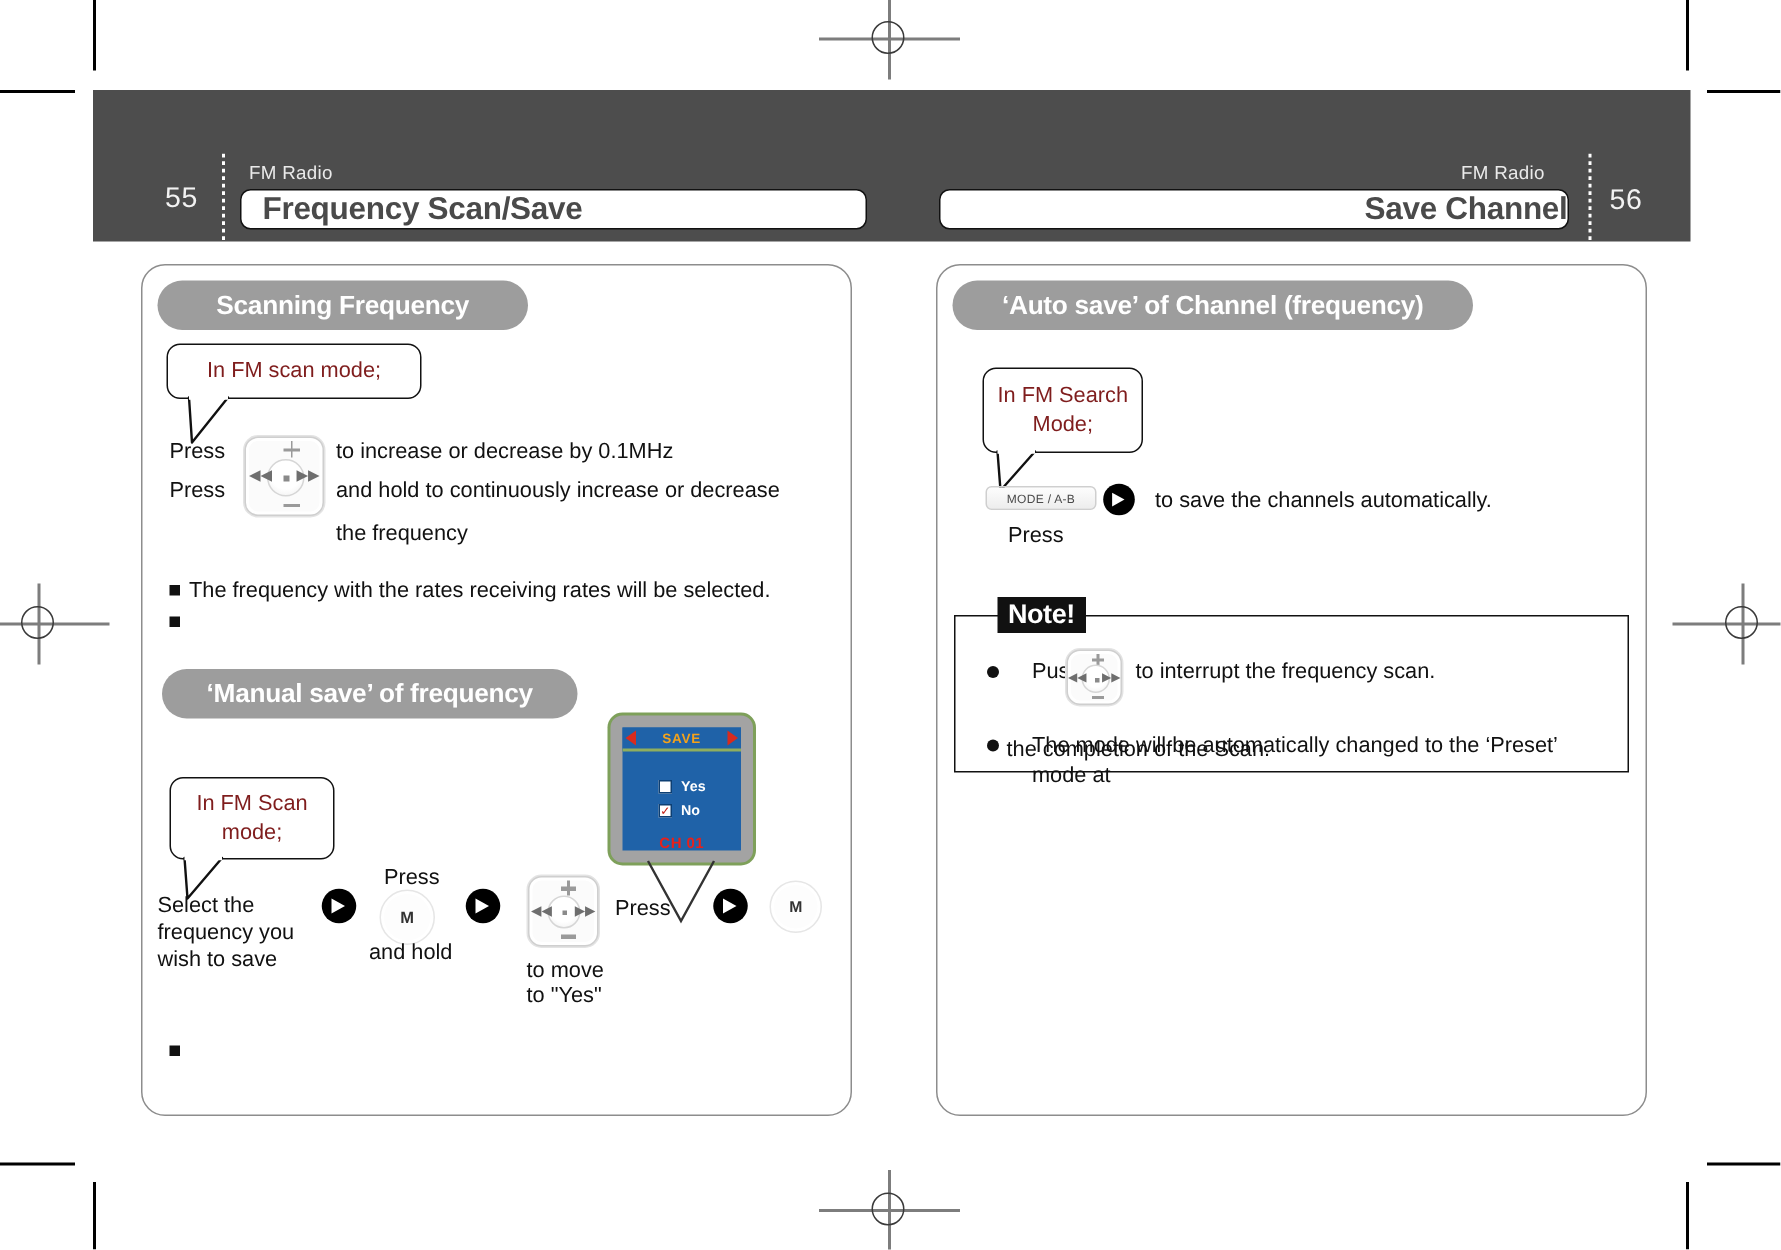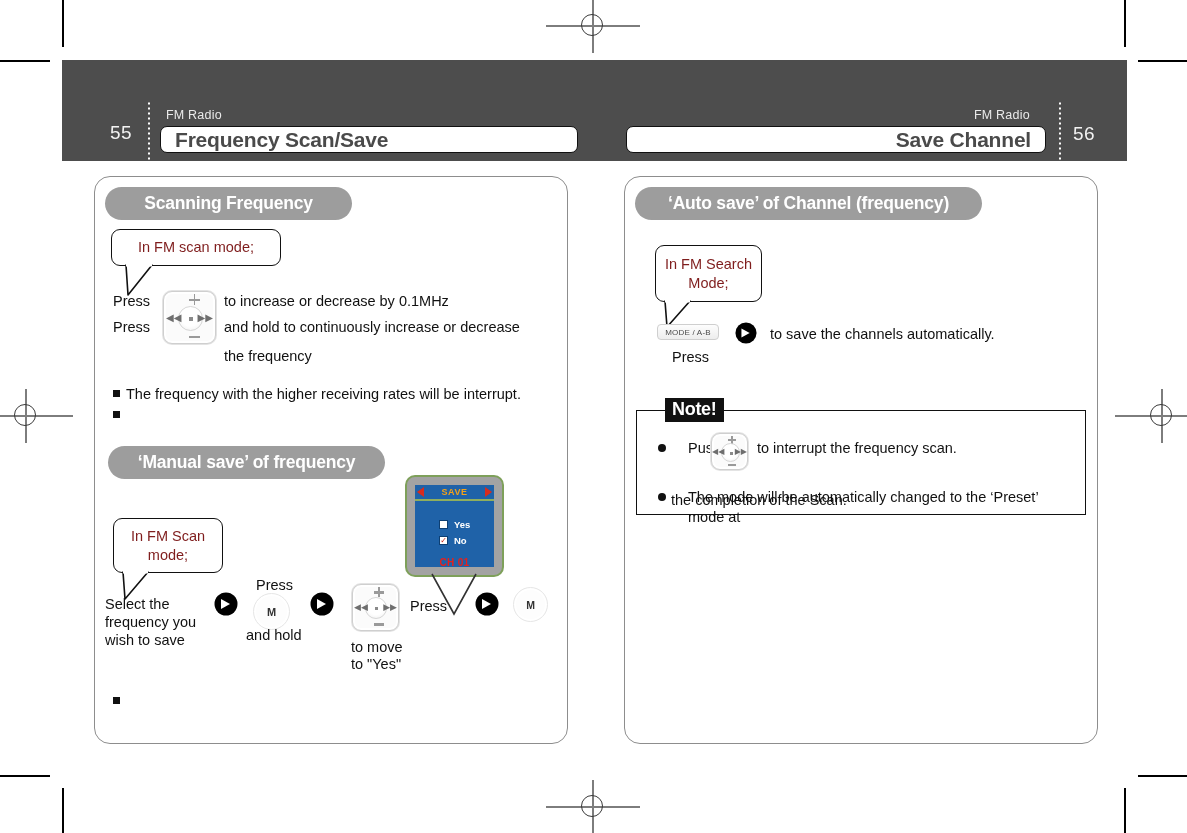--- a/index.html
+++ b/index.html
@@ -197,21 +197,21 @@
 <div class="dotsep" style="left:1059px;top:100px;height:60px;"></div>
 
 <div class="pageno" style="left:110px;top:122px;">55</div>
 <div class="kicker" style="left:166px;top:108px;">FM Radio</div>
 <div class="titlebar" style="left:160px;top:126px;width:418px;padding-left:14px;">
   <span>Frequency Scan/Save</span>
 </div>
 
 <div class="pageno" style="left:1073px;top:123px;">56</div>
 <div class="kicker" style="left:974px;top:108px;">FM Radio</div>
-<div class="titlebar" style="left:626px;top:126px;width:420px;padding-right:14px;justify-content:flex-end;">
+<div class="titlebar" style="left:626px;top:126px;width:420px;justify-content:flex-end;">
   <span>Save Channel</span>
 </div>
 
 <div class="panel" style="left:94px;top:176px;width:474px;height:568px;"></div>
 
 <div class="pill" style="left:105px;top:187px;width:215px;">Scanning Frequency</div>
 
 <div class="bubble" style="left:111px;top:229px;width:170px;height:37px;">
   <span>In FM scan mode;</span>
 </div>
@@ -232,21 +232,21 @@
   <div class="lbl" style="left:2px;top:21px;font-size:10px;">◀◀</div>
   <div class="lbl" style="right:2px;top:21px;font-size:10px;">▶▶</div>
 </div>
 
 <div class="txt" style="left:224px;top:292px;">to increase or decrease by 0.1MHz</div>
 <div class="txt" style="left:224px;top:318px;">and hold to continuously increase or decrease</div>
 <div class="txt" style="left:224px;top:347px;">the frequency</div>
 
 <div class="bullet-sq" style="left:113px;top:384px;width:430px;">
   <span class="mk"></span>
-  <span>The frequency with the higher receiving rates will be interrupt.</span>
+  <span>The frequency with the rates receiving rates will be selected.</span>
 </div>
 <div class="bullet-sq" style="left:113px;top:405px;width:430px;">
   <span class="mk"></span>
 </div>
 
 <div class="pill" style="left:108px;top:446px;width:245px;">‘Manual save’ of frequency</div>
 
 <div class="lcd" style="left:407px;top:477px;width:95px;height:98px;">
   <div class="lcd-title">
     <span>SAVE</span>
@@ -330,21 +330,21 @@
 
 <div class="bubble" style="left:655px;top:245px;width:107px;height:57px;flex-direction:column;">
   <span>In FM Search</span>
   <span>Mode;</span>
 </div>
 <svg class="bubble-tail" style="left:650px;top:300px;width:54px;height:32px;" viewBox="0 0 54 32">
   <polygon points="15,1 40,1 17,27" fill="#fff" stroke="#111" stroke-width="1.6" stroke-linejoin="round"></polygon>
   <line x1="15" y1="1" x2="40" y2="1" stroke="#fff" stroke-width="3"></line>
 </svg>
 
-<div class="modebtn" style="left:657px;top:324px;width:62px;height:16px;font-size:8px;">
+<div class="modebtn" style="left:657px;top:324px;width:74px;height:16px;font-size:8px;">
   <span>MODE / A-B</span>
 </div>
 <div class="txt" style="left:672px;top:348px;">Press</div>
 
 <svg class="arrow-circ" style="left:735px;top:322px;width:22px;height:22px;" viewBox="0 0 24 24">
   <circle cx="12" cy="12" r="11.5" fill="#000"></circle>
   <polygon points="7,7 16,12 7,17" fill="#fff"></polygon>
 </svg>
 
 <div class="txt" style="left:770px;top:325px;">to save the channels automatically.</div>

